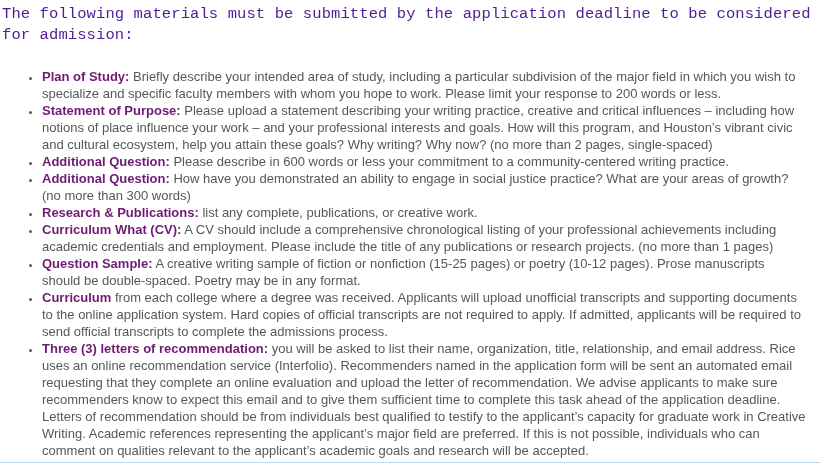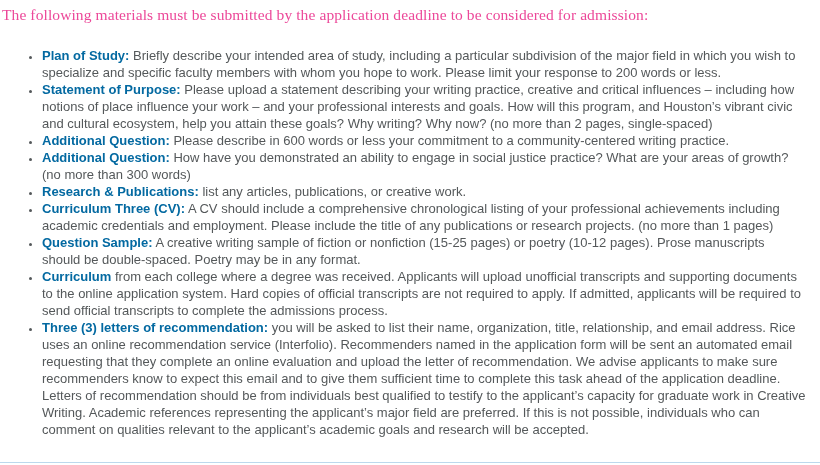--- a/index.html
+++ b/index.html
@@ -10,24 +10,24 @@
     font-family: "Liberation Sans", sans-serif;
     overflow: hidden;
   }
   .page {
     position: relative;
     width: 820px;
     height: 465px;
     padding: 4px 8px 0 2px;
   }
   .heading {
-    font-family: Liberation Serif, serif;
+    font-family: Liberation Mono, monospace;
     font-size: 15.5px;
     font-weight: 400;
-    color: #ec4899;
+    color: #4c1d95;
     line-height: 21px;
     letter-spacing: 0.1px;
   }
   ul.req-list {
     margin-top: 22px;
     padding-left: 40px;
     padding-right: 6px;
     list-style: disc outside;
     color: #54585a;
   }
@@ -36,21 +36,21 @@
     line-height: 17px;
     color: #54585a;
     margin: 0;
   }
   ul.req-list li::marker {
     color: #54585a;
     font-size: 11px;
   }
   .item-label {
     font-weight: 700;
-    color: #0369a1;
+    color: #701a75;
   }
   .bottom-divider {
     position: absolute;
     left: 0;
     bottom: 2px;
     width: 820px;
     height: 0;
     border-top: 1px solid #bcd8ec;
   }
 </style>
@@ -59,22 +59,22 @@
 
 <div class="page">
 
   <div class="heading">The following materials must be submitted by the application deadline to be considered for admission:</div>
 
   <ul class="req-list">
     <li><span class="item-label">Plan of Study:</span><span> Briefly describe your intended area of study, including a particular subdivision of the major field in which you wish to specialize and specific faculty members with whom you hope to work. Please limit your response to 200 words or less.</span></li>
     <li><span class="item-label">Statement of Purpose:</span><span> Please upload a statement describing your writing practice, creative and critical influences – including how notions of place influence your work – and your professional interests and goals. How will this program, and Houston’s vibrant civic and cultural ecosystem, help you attain these goals? Why writing? Why now? (no more than 2 pages, single-spaced)</span></li>
     <li><span class="item-label">Additional Question:</span><span> Please describe in 600 words or less your commitment to a community-centered writing practice.</span></li>
     <li><span class="item-label">Additional Question:</span><span> How have you demonstrated an ability to engage in social justice practice? What are your areas of growth? (no more than 300 words)</span></li>
-    <li><span class="item-label">Research &amp; Publications:</span><span> list any articles, publications, or creative work.</span></li>
-    <li><span class="item-label">Curriculum Three (CV):</span><span> A CV should include a comprehensive chronological listing of your professional achievements including academic credentials and employment. Please include the title of any publications or research projects. (no more than 1 pages)</span></li>
+    <li><span class="item-label">Research &amp; Publications:</span><span> list any complete, publications, or creative work.</span></li>
+    <li><span class="item-label">Curriculum What (CV):</span><span> A CV should include a comprehensive chronological listing of your professional achievements including academic credentials and employment. Please include the title of any publications or research projects. (no more than 1 pages)</span></li>
     <li><span class="item-label">Question Sample:</span><span> A creative writing sample of fiction or nonfiction (15-25 pages) or poetry (10-12 pages). Prose manuscripts should be double-spaced. Poetry may be in any format.</span></li>
     <li><span class="item-label">Curriculum</span><span> from each college where a degree was received. Applicants will upload unofficial transcripts and supporting documents to the online application system. Hard copies of official transcripts are not required to apply. If admitted, applicants will be required to send official transcripts to complete the admissions process.</span></li>
     <li><span class="item-label">Three (3) letters of recommendation:</span><span> you will be asked to list their name, organization, title, relationship, and email address. Rice uses an online recommendation service (Interfolio). Recommenders named in the application form will be sent an automated email requesting that they complete an online evaluation and upload the letter of recommendation. We advise applicants to make sure recommenders know to expect this email and to give them sufficient time to complete this task ahead of the application deadline. Letters of recommendation should be from individuals best qualified to testify to the applicant’s capacity for graduate work in Creative Writing. Academic references representing the applicant’s major field are preferred. If this is not possible, individuals who can comment on qualities relevant to the applicant’s academic goals and research will be accepted.</span></li>
   </ul>
 
   <div class="bottom-divider"></div>
 
 </div>
 
 </body></html>

